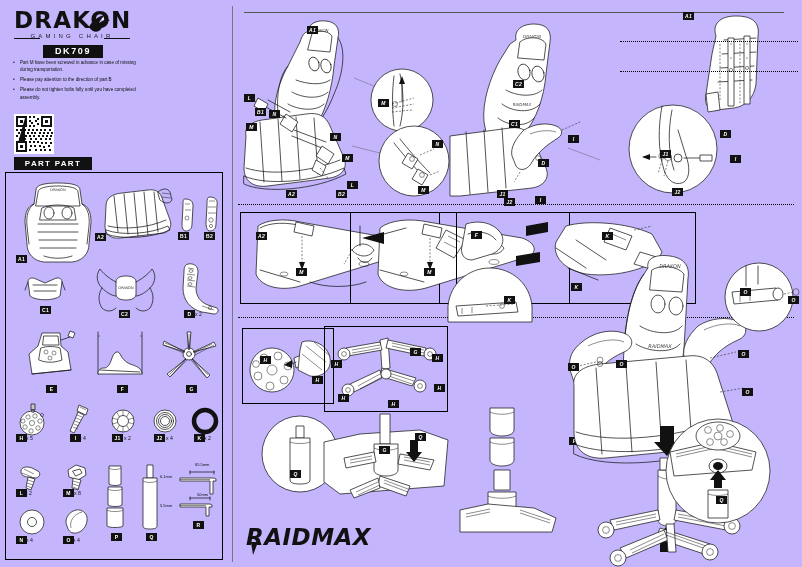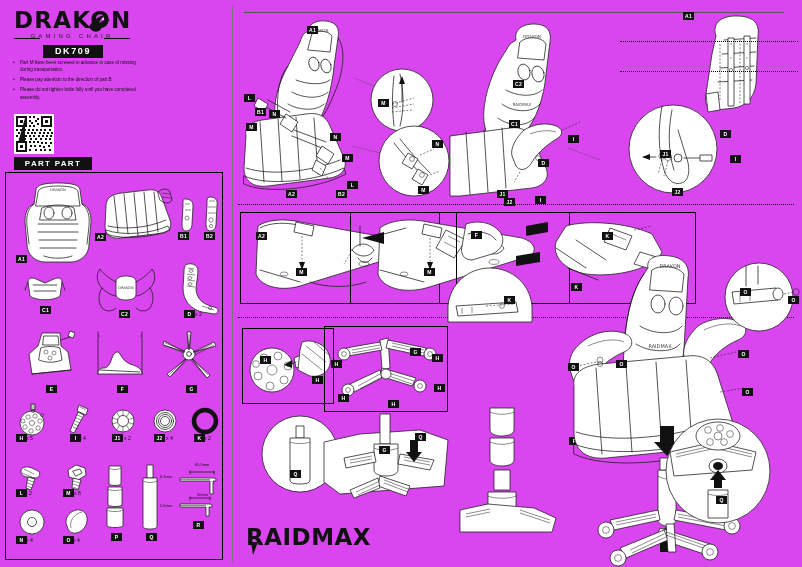--- a/index.html
+++ b/index.html
@@ -1,17 +1,17 @@
 <!DOCTYPE html>
 <html><head>
 <meta charset="utf-8">
 <style>
   html,body{margin:0;padding:0;background:#9a9a9a;}
   body{font-family:"Liberation Sans",sans-serif;}
-  .page{position:relative;width:802px;height:567px;background:#d946ef;overflow:hidden;}
+  .page{position:relative;width:802px;height:567px;background:#c4b5fd;overflow:hidden;}
 
   
   .vline{position:absolute;background:#000;}
   .dotrow{position:absolute;height:0;border-top:1px dotted #000;}
   .solidrow{position:absolute;height:0;border-top:1px solid #555;}
   .box{position:absolute;border:1.4px solid #000;box-sizing:border-box;}
 
   
   .left{position:absolute;left:0;top:0;width:228px;height:567px;}
   .logo-wrap{position:absolute;left:14px;top:8px;width:116px;height:46px;}
@@ -34,21 +34,21 @@
   .partlist-banner{position:absolute;left:14px;top:157px;width:78px;height:13px;background:#111;color:#fff;
      font-size:8px;font-weight:bold;letter-spacing:1.3px;text-align:center;line-height:13px;}
   .partlist-box{position:absolute;left:5px;top:172px;width:218px;height:388px;border:1px solid #000;box-sizing:border-box;}
 
   .chip{position:absolute;background:#111;color:#fff;font-size:5px;font-weight:bold;line-height:8px;
         text-align:center;min-width:8px;height:8px;padding:0 1.5px;letter-spacing:.2px;}
   .qty{position:absolute;font-size:5.2px;color:#111;line-height:8px;}
   .dim{position:absolute;font-size:4px;color:#111;}
 
   
-  .right{position:absolute;left:228px;top:0;width:574px;height:567px;}
+  .right{position:absolute;left:228px;top:0;width:574px;height:567px;font-style:italic;}
   .raidmax{position:absolute;left:18px;top:524px;font-size:23px;font-weight:bold;letter-spacing:.5px;
            color:#111;font-family:"DejaVu Sans",sans-serif;}
   .raidmax .rtail{position:absolute;left:4px;top:18px;width:0;height:0;
       border-left:4px solid transparent;border-right:3px solid transparent;border-top:13px solid #111;
       transform:skewX(-8deg);}
 
   svg{display:block;overflow:visible;}
   .ln{fill:none;stroke:#1a1a1a;stroke-width:.75;stroke-linejoin:round;stroke-linecap:round;}
   .ln2{fill:none;stroke:#1a1a1a;stroke-width:.5;}
   .lnf{fill:#fff;stroke:#1a1a1a;stroke-width:.75;stroke-linejoin:round;}

